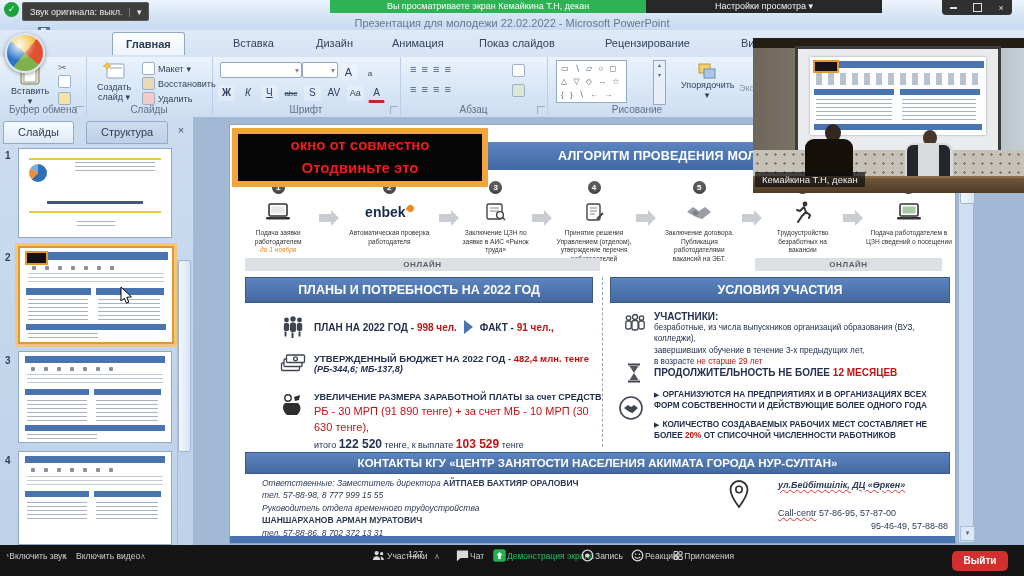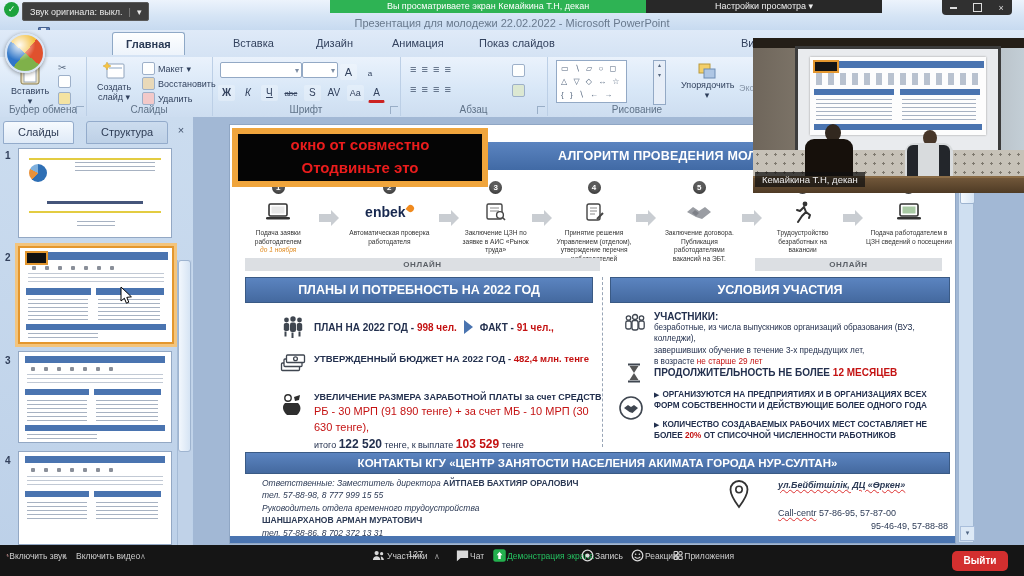--- a/index.html
+++ b/index.html
@@ -139,20 +139,21 @@
   <span>▾</span>
 </div>
 <div class="a" id="orb"></div>
 
 <div class="a" id="tabs">
   <span class="tab active" style="left:112px">Главная</span>
   <span class="tab" style="left:220px">Вставка</span>
   <span class="tab" style="left:303px">Дизайн</span>
   <span class="tab" style="left:379px">Анимация</span>
   <span class="tab" style="left:466px">Показ слайдов</span>
+  <span class="tab" style="left:592px">Рецензирование</span>
   <span class="tab" style="left:728px">Вид</span>
 </div>
 
 <div class="a" id="ribbon">
 
   <div class="grp" style="left:0;width:86px">
     <div class="a" style="left:8px;top:3px;width:44px;text-align:center">
       <svg width="22" height="26" viewBox="0 0 22 26" style="margin:0 auto">
         <rect x="2" y="3" width="18" height="21" rx="2" fill="#e8dfc0" stroke="#8a7a4a"></rect>
         <rect x="6" y="1" width="10" height="4" rx="1.5" fill="#b9c6da" stroke="#6a7b94"></rect>
@@ -468,20 +469,21 @@
   <div class="a" style="left:50px;top:228px">
     <svg width="26" height="20" viewBox="0 0 26 20" fill="#fff" stroke="#3f4650" stroke-width="1.3">
         <rect x="1.5" y="10" width="18" height="7.5" rx="1"></rect>
         <rect x="4" y="6" width="18" height="7.5" rx="1"></rect>
         <rect x="6.5" y="2" width="18" height="7.5" rx="1"></rect>
         <circle cx="15.5" cy="5.8" r="1.9"></circle>
       </svg>
   </div>
   <div class="a" style="left:84px;top:228px;width:290px;font-size:9.5px;white-space:nowrap">
     <div><span class="b navy">УТВЕРЖДЕННЫЙ БЮДЖЕТ НА 2022 ГОД - </span><span class="b red">482,4 млн. тенге</span></div>
+    <div class="i navy" style="font-size:9px;font-weight:bold">(РБ-344,6; МБ-137,8)</div>
   </div>
 
   <div class="a" style="left:50px;top:268px">
     <svg width="24" height="24" viewBox="0 0 24 24" fill="#2e2e2e">
         <circle cx="8" cy="5" r="3.2" fill="#fff" stroke="#2e2e2e" stroke-width="1.4"></circle>
         <path d="M14 4l6-2-1 5-4 1z"></path>
         <path d="M5 10h13c3.2 3 3.6 8-1 12H7c-4.6-4-5.2-9-2-12z"></path>
       </svg>
   </div>
   <div class="a" style="left:84px;top:266px;width:288px;font-size:9px;line-height:1.45">

